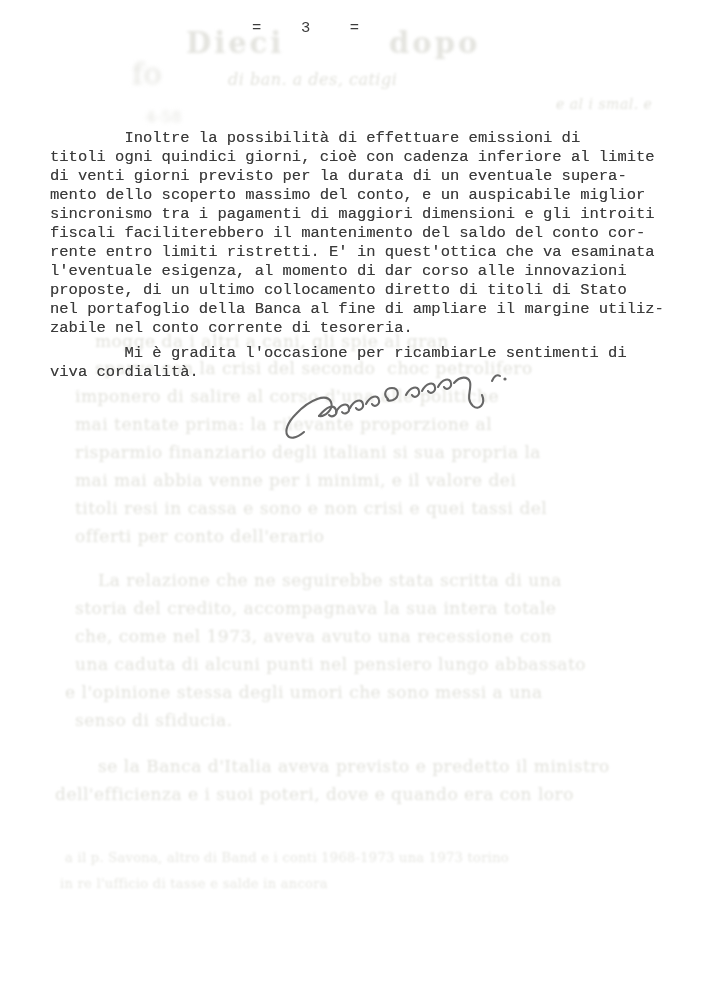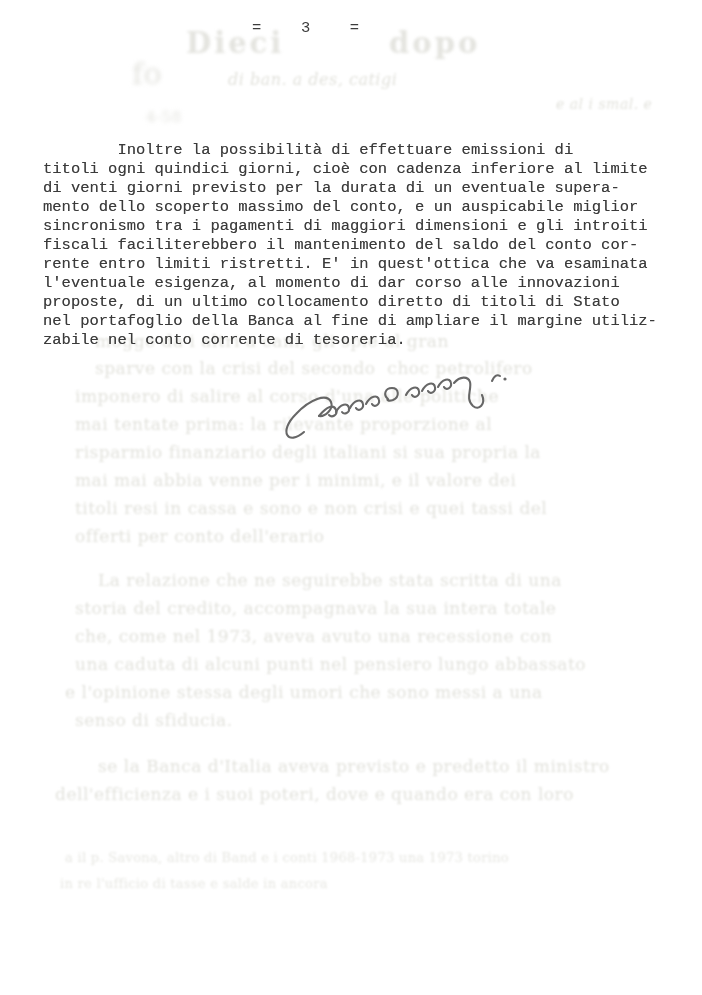--- a/index.html
+++ b/index.html
@@ -22,27 +22,26 @@
     left: 252px;
     font-size: 15.5px;
     letter-spacing: 1px;
     word-spacing: 9px;
     color: #3c3c3c;
     white-space: pre;
   }
   .letter-body {
     position: absolute;
     top: 129px;
-    left: 43px;
+    left: 50px;
     width: 625px;
     color: #3b3b3b;
     font-size: 15.5px;
     line-height: 19px;
     text-shadow: 0 0 0.5px rgba(55,55,55,0.55);
-    margin-top: 12px;
   }
   .letter-body p {
     margin: 0;
     white-space: pre-wrap;
   }
   .letter-body p + p {
     margin-top: 6px;
   }
   
   .signature {
@@ -112,20 +111,22 @@
 titoli ogni quindici giorni, cioè con cadenza inferiore al limite
 di venti giorni previsto per la durata di un eventuale supera-
 mento dello scoperto massimo del conto, e un auspicabile miglior
 sincronismo tra i pagamenti di maggiori dimensioni e gli introiti
 fiscali faciliterebbero il mantenimento del saldo del conto cor-
 rente entro limiti ristretti. E' in quest'ottica che va esaminata
 l'eventuale esigenza, al momento di dar corso alle innovazioni
 proposte, di un ultimo collocamento diretto di titoli di Stato
 nel portafoglio della Banca al fine di ampliare il margine utiliz-
 zabile nel conto corrente di tesoreria.</p>
+    <p>        Mi è gradita l'occasione per ricambiarLe sentimenti di
+viva cordialità.</p>
   </div>
 
   <svg class="signature" viewBox="0 0 250 85" aria-hidden="true">
     <g fill="none" stroke="#4d4d4d" stroke-width="2.1" stroke-linecap="round" opacity="0.85">
       <path d="M28,66 C12,80 2,66 20,48 C34,33 51,27 55,36 C58,43 49,51 43,50"></path>
       <path d="M43,50 C51,40 58,38 60,44 C62,49 56,52 53,49"></path>
       <path d="M60,46 C64,38 72,36 73,42 C74,47 68,49 66,46"></path>
       <path d="M74,42 C78,34 86,32 87,38 C88,43 82,46 80,42"></path>
       <path d="M90,38 C94,30 102,28 103,34 C104,39 98,42 96,38"></path>
       <path d="M112,33 C107,29 109,22 116,22 C123,22 124,31 117,34 C113,35.5 110,34 112,33"></path>

